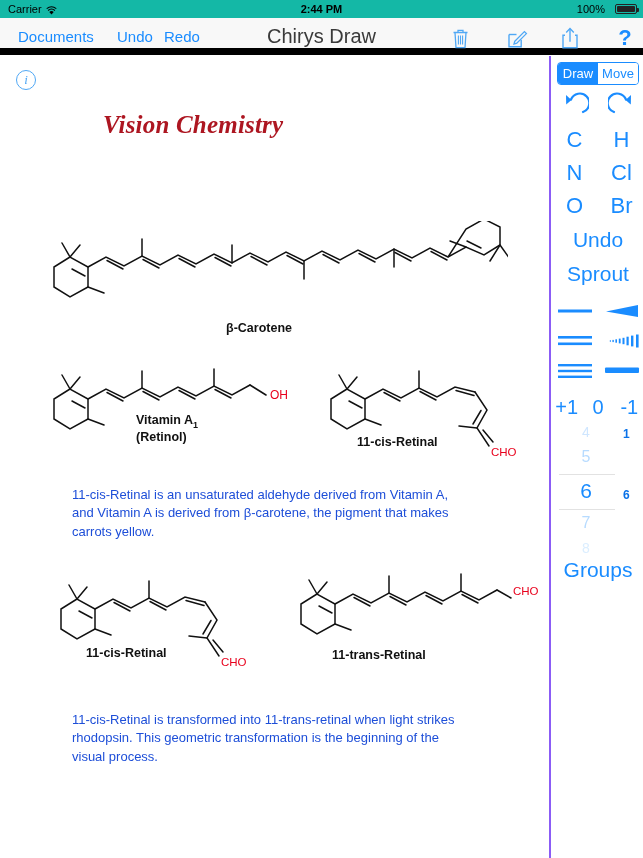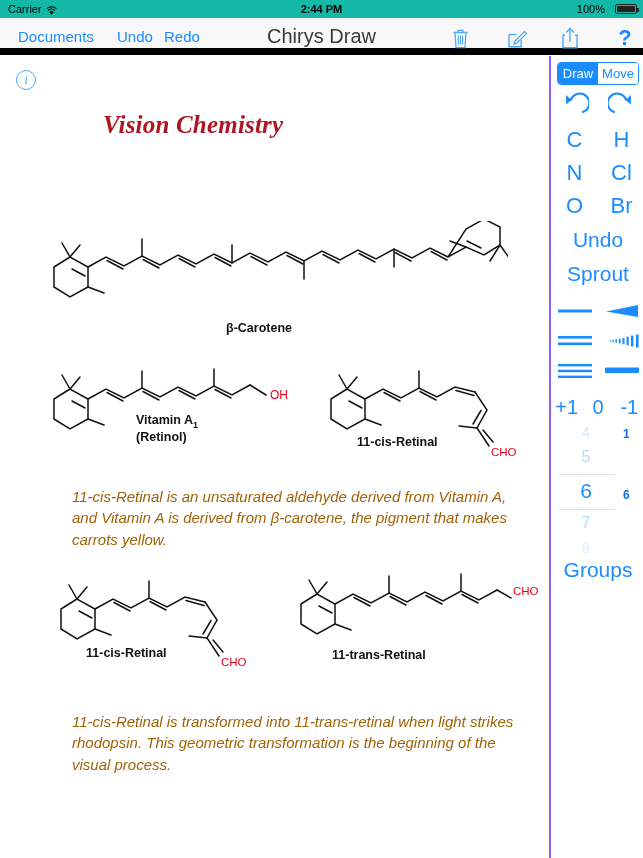--- a/index.html
+++ b/index.html
@@ -72,23 +72,22 @@
     font-size:25px; color:#ad1621; letter-spacing:0.2px;
     white-space:nowrap;
   }
   .struct { position:absolute; }
   .lbl {
     position:absolute; font-size:12.5px; font-weight:bold; color:#111;
     white-space:nowrap; line-height:1.18;
   }
   .lbl sub { font-size:9px; }
   .note {
-    position:absolute; color:#a16207; font-size:15px; line-height:1.42;
+    position:absolute; color:#1d4ed8; font-size:13px; line-height:1.42;
     white-space:pre-line;
-    font-style:italic;
   }
 
   
   .sidebar {
     position:absolute; top:56px; left:549px; width:94px; height:802px;
     background:#fff; border-left:2px solid #8b5cf6;
   }
   .seg {
     position:absolute; top:6px; left:6px; width:82px; height:23px;
     border:1px solid #1a8cff; border-radius:4px; display:flex; overflow:hidden;

